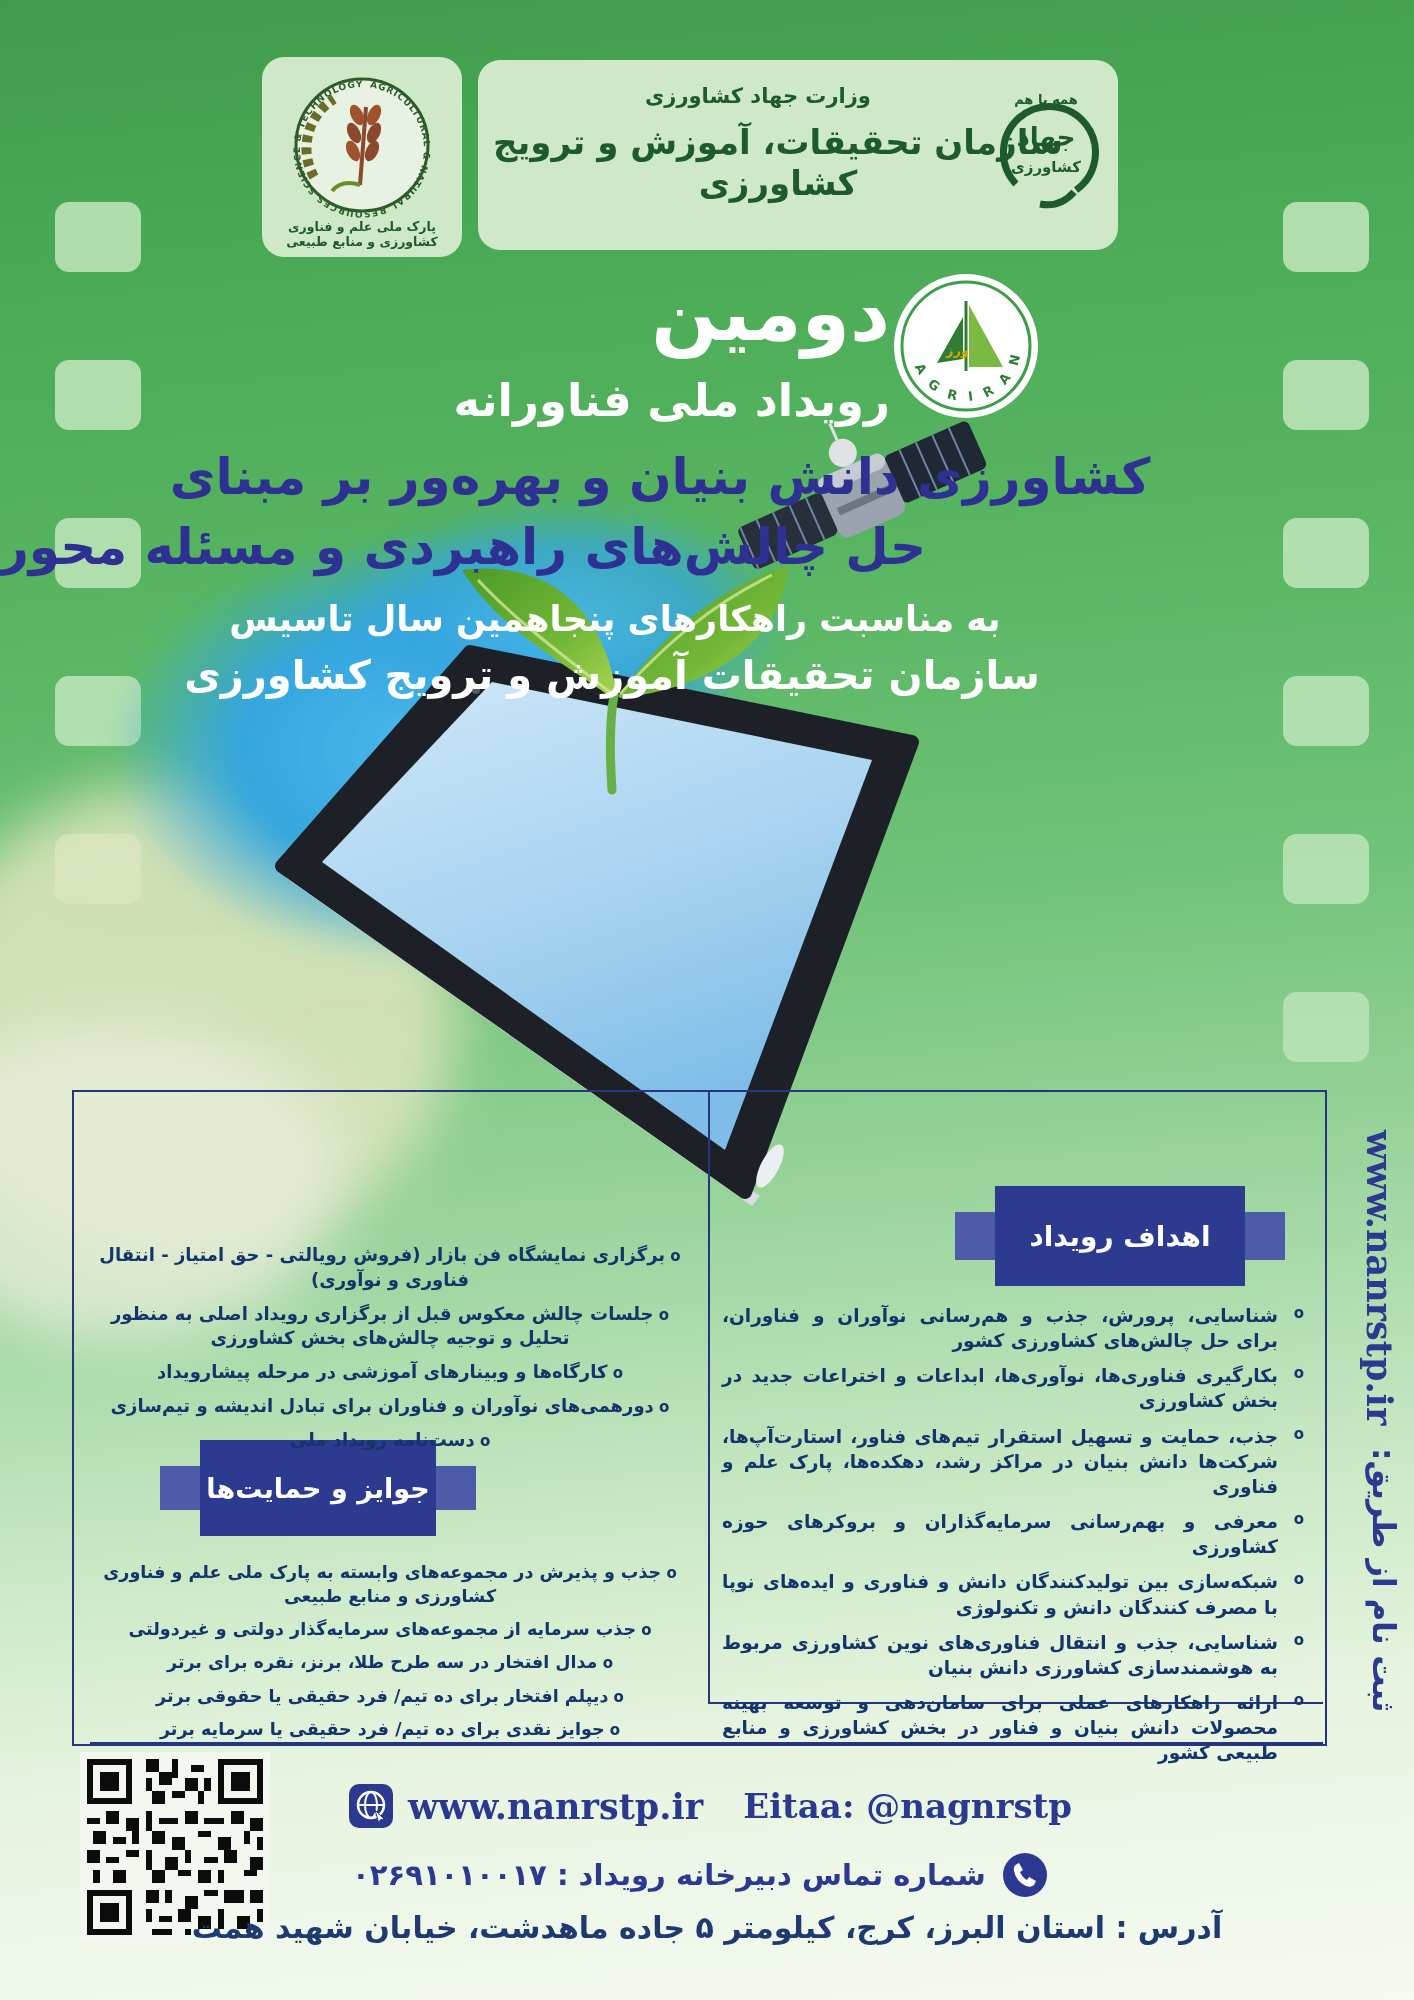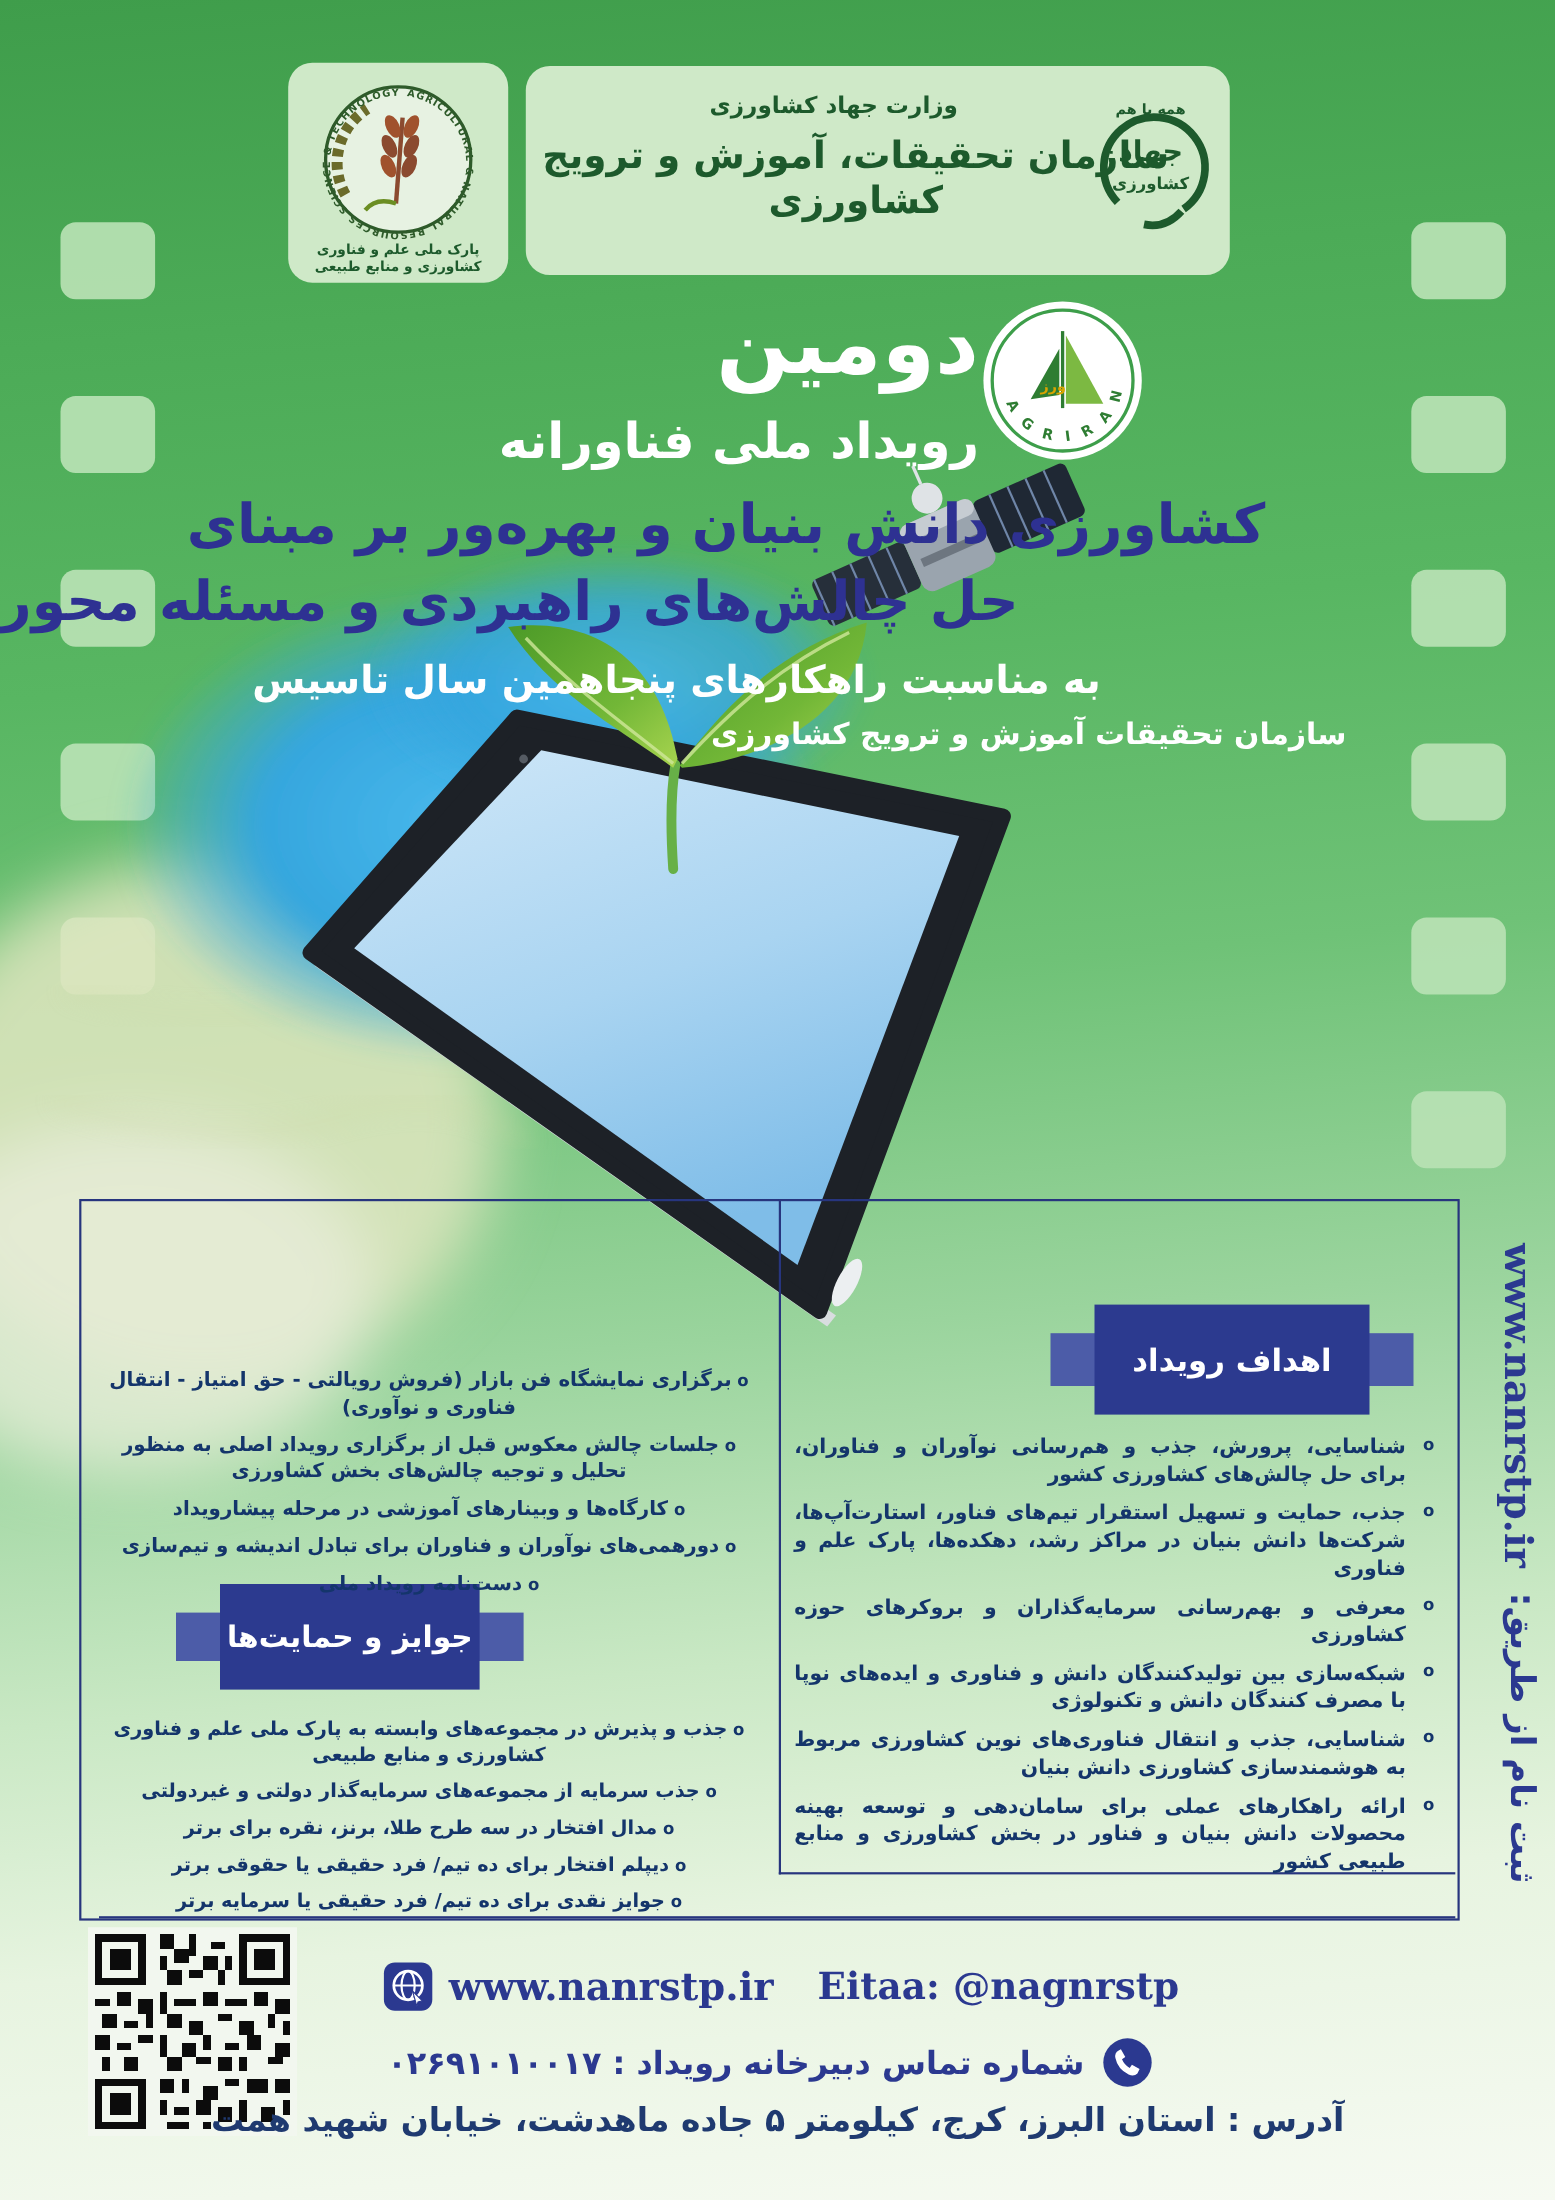--- a/index.html
+++ b/index.html
@@ -16,21 +16,21 @@
   #park-box{left:262px;top:57px;width:200px;height:200px;}
   #banner-box{left:478px;top:60px;width:640px;height:190px;}
   .banner-line1{position:absolute;left:0;top:24px;width:560px;text-align:center;color:#1d5a2c;font-size:21px;font-weight:bold;}
   .banner-line2{position:absolute;left:0;top:62px;width:600px;text-align:center;color:#1d5a2c;font-size:34px;font-weight:bold;line-height:1.2;}
   
   .t-ordinal{left:560px;top:268px;width:330px;text-align:right;color:#fff;font-size:78px;font-weight:bold;}
   .t-event{left:430px;top:374px;width:460px;text-align:right;color:#fff;font-size:45px;font-weight:bold;}
   .t-line1{left:0;top:448px;width:1320px;text-align:center;color:#2e3192;font-size:50px;font-weight:bold;}
   .t-line2{left:0;top:518px;width:1320px;color:#2e3192;font-size:50px;font-weight:bold;}
   .t-occ1{left:0;top:599px;width:1230px;text-align:center;color:#fff;font-size:35px;font-weight:bold;}
-  .t-occ2{left:0;top:652px;width:1224px;text-align:right;color:#fff;font-size:27px;font-weight:bold;}
+  .t-occ2{left:0;top:652px;width:1224px;text-align:center;color:#fff;font-size:40px;font-weight:bold;}
   
   #content-box{left:72px;top:1090px;width:1251px;height:652px;border:2.5px solid #27357e;}
   #col-divider{left:708px;top:1090px;width:0px;height:614px;border-left:2.5px solid #27357e;}
   #right-col-bottom{left:708px;top:1702px;width:615px;height:0;border-top:2.5px solid #27357e;}
   
   .badge{position:absolute;}
   .badge .wings{position:absolute;left:-40px;right:-40px;top:26px;bottom:26px;background:#4c5ca8;}
   .badge .face{position:relative;width:100%;height:100%;background:#2c3a8f;display:flex;align-items:center;justify-content:center;color:#fff;font-weight:bold;}
   #badge-goals{left:995px;top:1186px;width:250px;height:100px;}
   #badge-goals .face{font-size:28px;}
@@ -217,20 +217,21 @@
     <div class="wings"></div>
     <div class="face">اهداف رویداد</div>
   </div>
   <div class="badge" id="badge-prizes">
     <div class="wings"></div>
     <div class="face">جوایز و حمایت‌ها</div>
   </div>
 
   <ul class="abs plist rtl-just" id="goals-list" dir="rtl">
     <li>شناسایی، پرورش، جذب و هم‌رسانی نوآوران و فناوران، برای حل چالش‌های کشاورزی کشور</li>
+    <li>بکارگیری فناوری‌ها، نوآوری‌ها، ابداعات و اختراعات جدید در بخش کشاورزی</li>
     <li>جذب، حمایت و تسهیل استقرار تیم‌های فناور، استارت‌آپ‌ها، شرکت‌ها دانش بنیان در مراکز رشد، دهکده‌ها، پارک علم و فناوری</li>
     <li>معرفی و بهم‌رسانی سرمایه‌گذاران و بروکرهای حوزه کشاورزی</li>
     <li>شبکه‌سازی بین تولیدکنندگان دانش و فناوری و ایده‌های نوپا با مصرف کنندگان دانش و تکنولوژی</li>
     <li>شناسایی، جذب و انتقال فناوری‌های نوین کشاورزی مربوط به هوشمندسازی کشاورزی دانش بنیان</li>
     <li>ارائه راهکارهای عملی برای سامان‌دهی و توسعه بهینه محصولات دانش بنیان و فناور در بخش کشاورزی و منابع طبیعی کشور</li>
   </ul>
 
   <ul class="abs plist ctr" id="activities-list" dir="rtl">
     <li>برگزاری نمایشگاه فن بازار (فروش رویالتی - حق امتیاز - انتقال فناوری و نوآوری)</li>
     <li>جلسات چالش معکوس قبل از برگزاری رویداد اصلی به منظور تحلیل و توجیه چالش‌های بخش کشاورزی</li>

